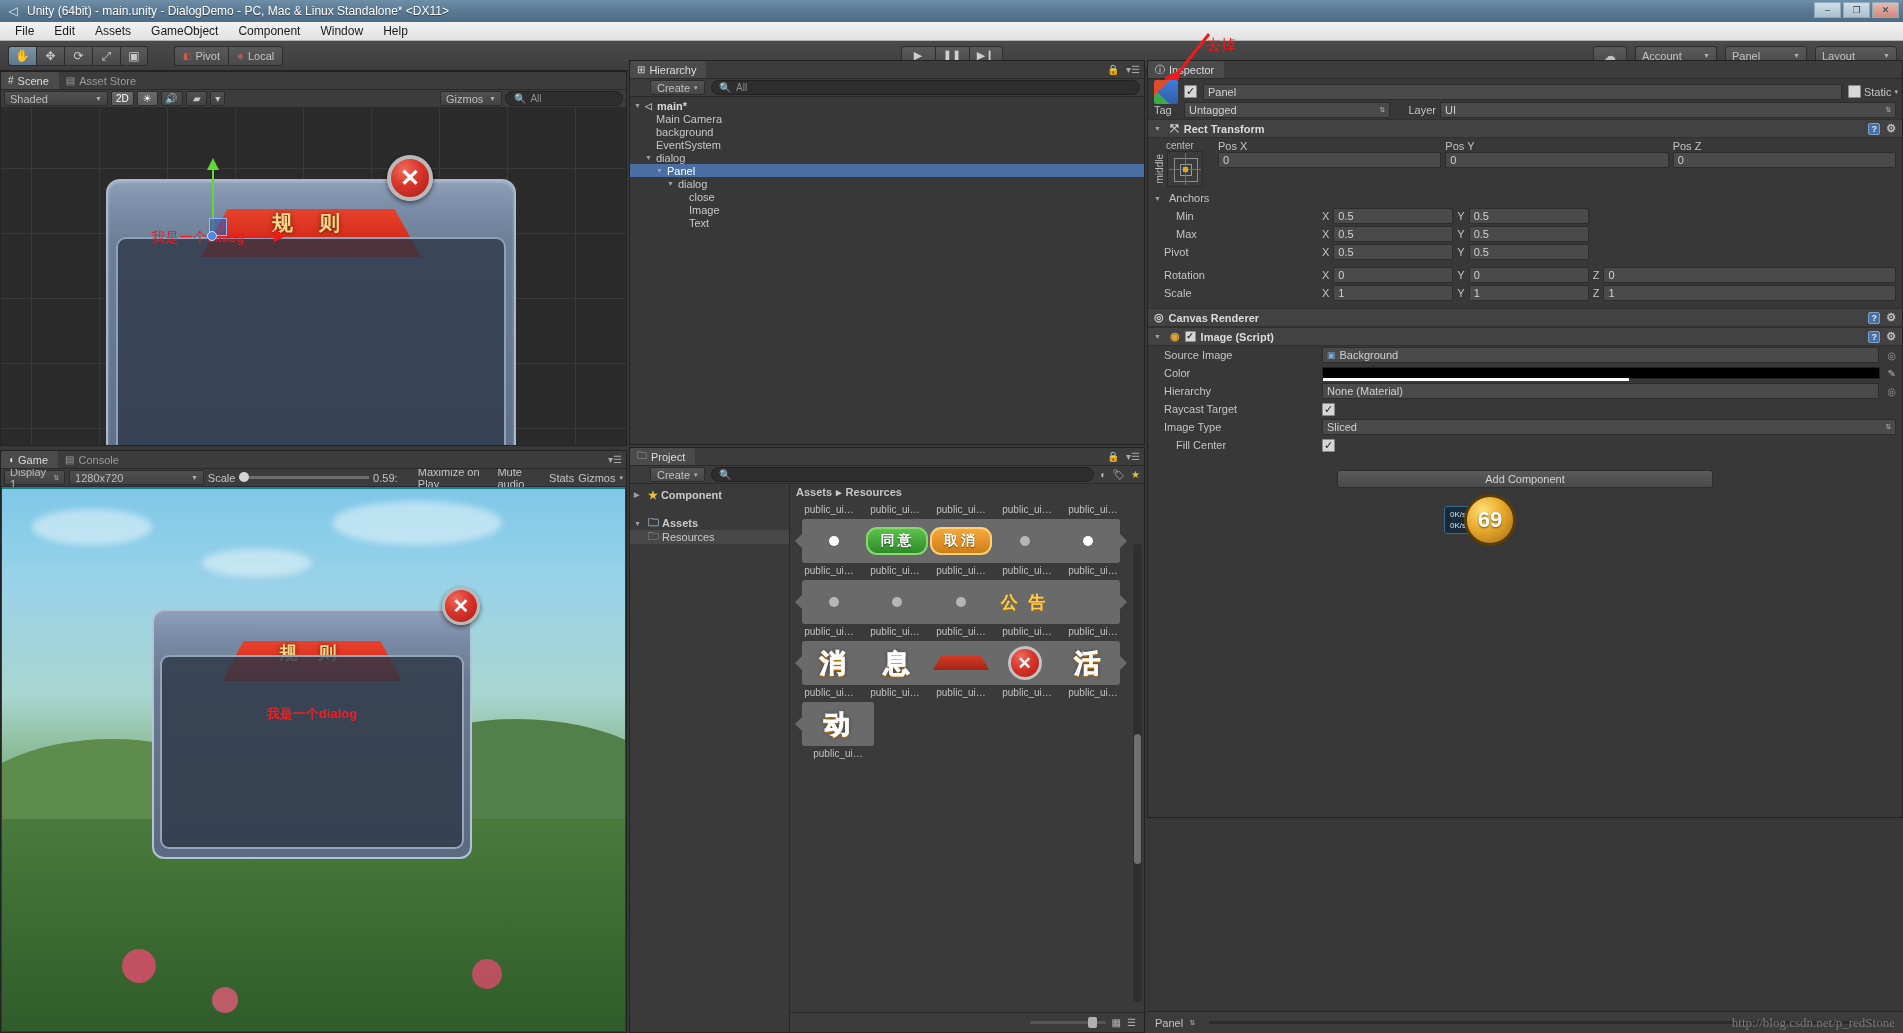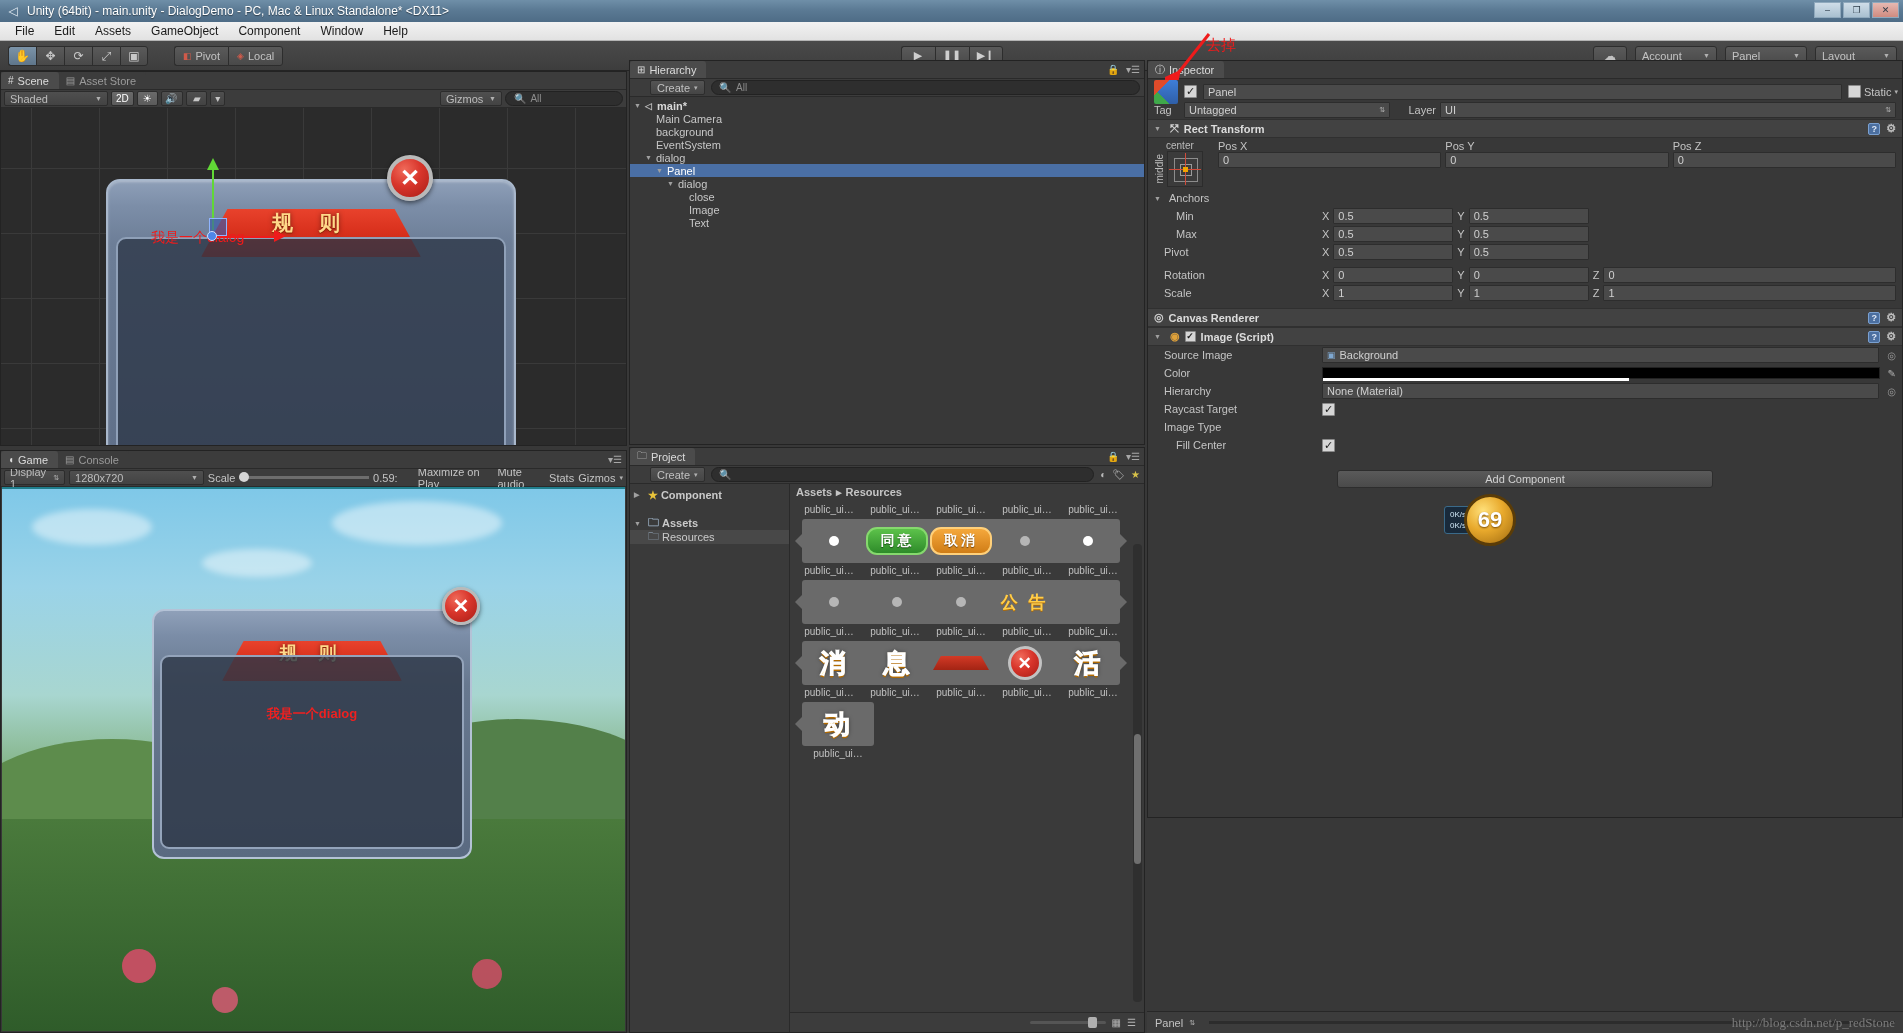--- a/index.html
+++ b/index.html
@@ -957,20 +957,24 @@
       <span class="lbl" style="width:164px;padding-left:10px;">Hierarchy</span>
       <div class="field" style="flex:1;">None (Material)</div>
       <span style="color:#9a9a9a;font-size:10px;margin-left:4px;">◎</span>
     </div>
     <div class="row">
       <span class="lbl" style="width:164px;padding-left:10px;">Raycast Target</span>
       <div class="chk">✓</div>
     </div>
     <div class="row">
       <span class="lbl" style="width:164px;padding-left:10px;">Image Type</span>
+      <div class="field" style="flex:1;justify-content:space-between;">
+        <span>Sliced</span>
+        <span class="caret">⇅</span>
+      </div>
     </div>
     <div class="row">
       <span class="lbl" style="width:164px;padding-left:22px;">Fill Center</span>
       <div class="chk">✓</div>
     </div>
 
     <div class="add-comp-btn">Add Component</div>
 
     <div class="stats-badge" style="left:296px;top:433px;">
       <div class="stats-box">

